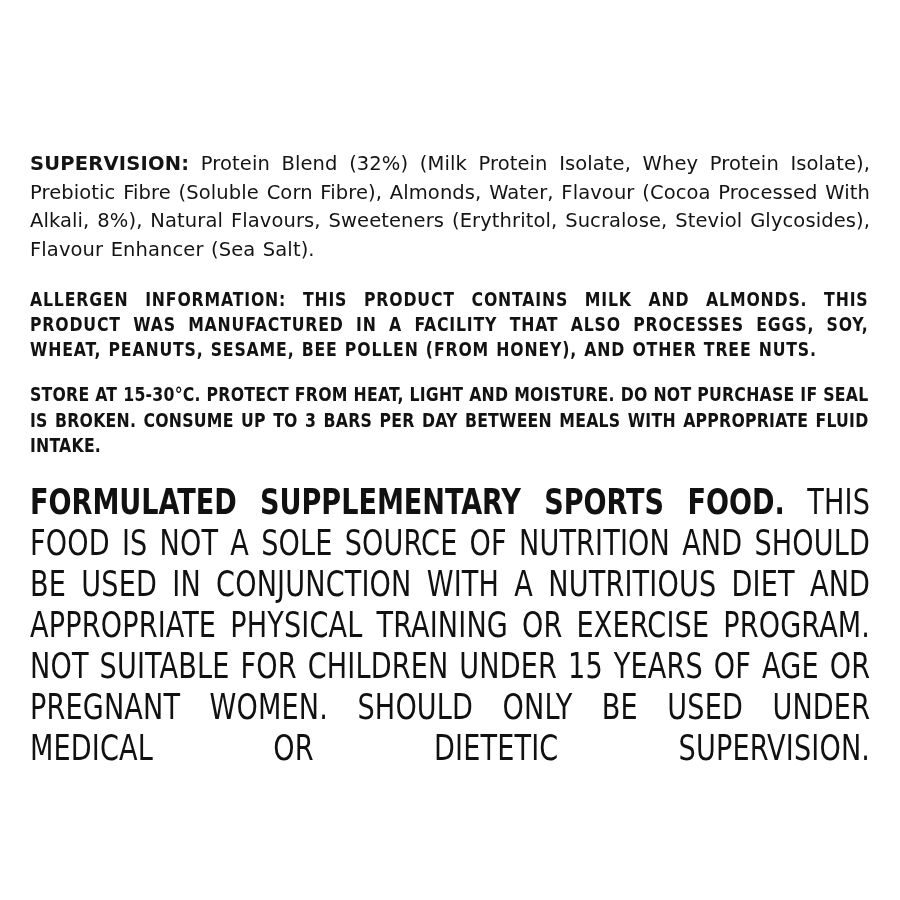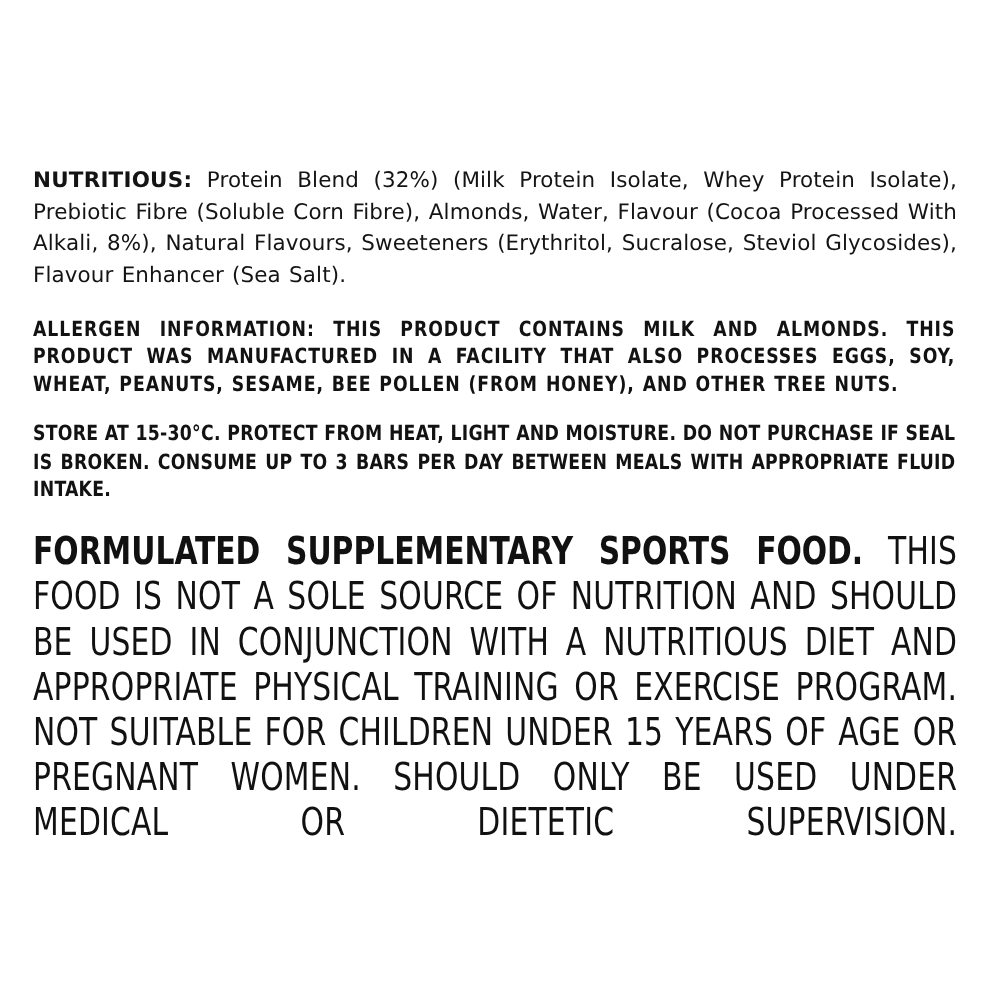--- a/index.html
+++ b/index.html
@@ -82,21 +82,21 @@
   }
   .formulated .body {
     font-weight: normal;
   }
 </style>
 </head>
 <body>
 
 <div class="label-panel">
 
-  <p class="ingredients"><span class="heading">NUTRITIOUS:</span><span class="ing-text"> Protein Blend (32%) (Milk Protein Isolate, Whey Protein Isolate), Prebiotic Fibre (Soluble Corn Fibre), Almonds, Water, Flavour (Cocoa Processed With Alkali, 8%), Natural Flavours, Sweeteners (Erythritol, Sucralose, Steviol Glycosides), Flavour Enhancer (Sea Salt).</span></p>
+  <p class="ingredients"><span class="heading">SUPERVISION:</span><span class="ing-text"> Protein Blend (32%) (Milk Protein Isolate, Whey Protein Isolate), Prebiotic Fibre (Soluble Corn Fibre), Almonds, Water, Flavour (Cocoa Processed With Alkali, 8%), Natural Flavours, Sweeteners (Erythritol, Sucralose, Steviol Glycosides), Flavour Enhancer (Sea Salt).</span></p>
 
   <p class="condensed-block allergen">ALLERGEN INFORMATION: THIS PRODUCT CONTAINS MILK AND ALMONDS. THIS PRODUCT WAS MANUFACTURED IN A FACILITY THAT ALSO PROCESSES EGGS, SOY, WHEAT, PEANUTS, SESAME, BEE POLLEN (FROM HONEY), AND OTHER TREE NUTS.</p>
 
   <p class="condensed-block storage">STORE AT 15-30°C. PROTECT FROM HEAT, LIGHT AND MOISTURE. DO NOT PURCHASE IF SEAL IS BROKEN. CONSUME UP TO 3 BARS PER DAY BETWEEN MEALS WITH APPROPRIATE FLUID INTAKE.</p>
 
   <p class="formulated"><span class="lead">FORMULATED SUPPLEMENTARY SPORTS FOOD.</span><span class="body"> THIS FOOD IS NOT A SOLE SOURCE OF NUTRITION AND SHOULD BE USED IN CONJUNCTION WITH A NUTRITIOUS DIET AND APPROPRIATE PHYSICAL TRAINING OR EXERCISE PROGRAM. NOT SUITABLE FOR CHILDREN UNDER 15 YEARS OF AGE OR PREGNANT WOMEN. SHOULD ONLY BE USED UNDER MEDICAL OR DIETETIC SUPERVISION.</span></p>
 
 </div>
 
 </body></html>

